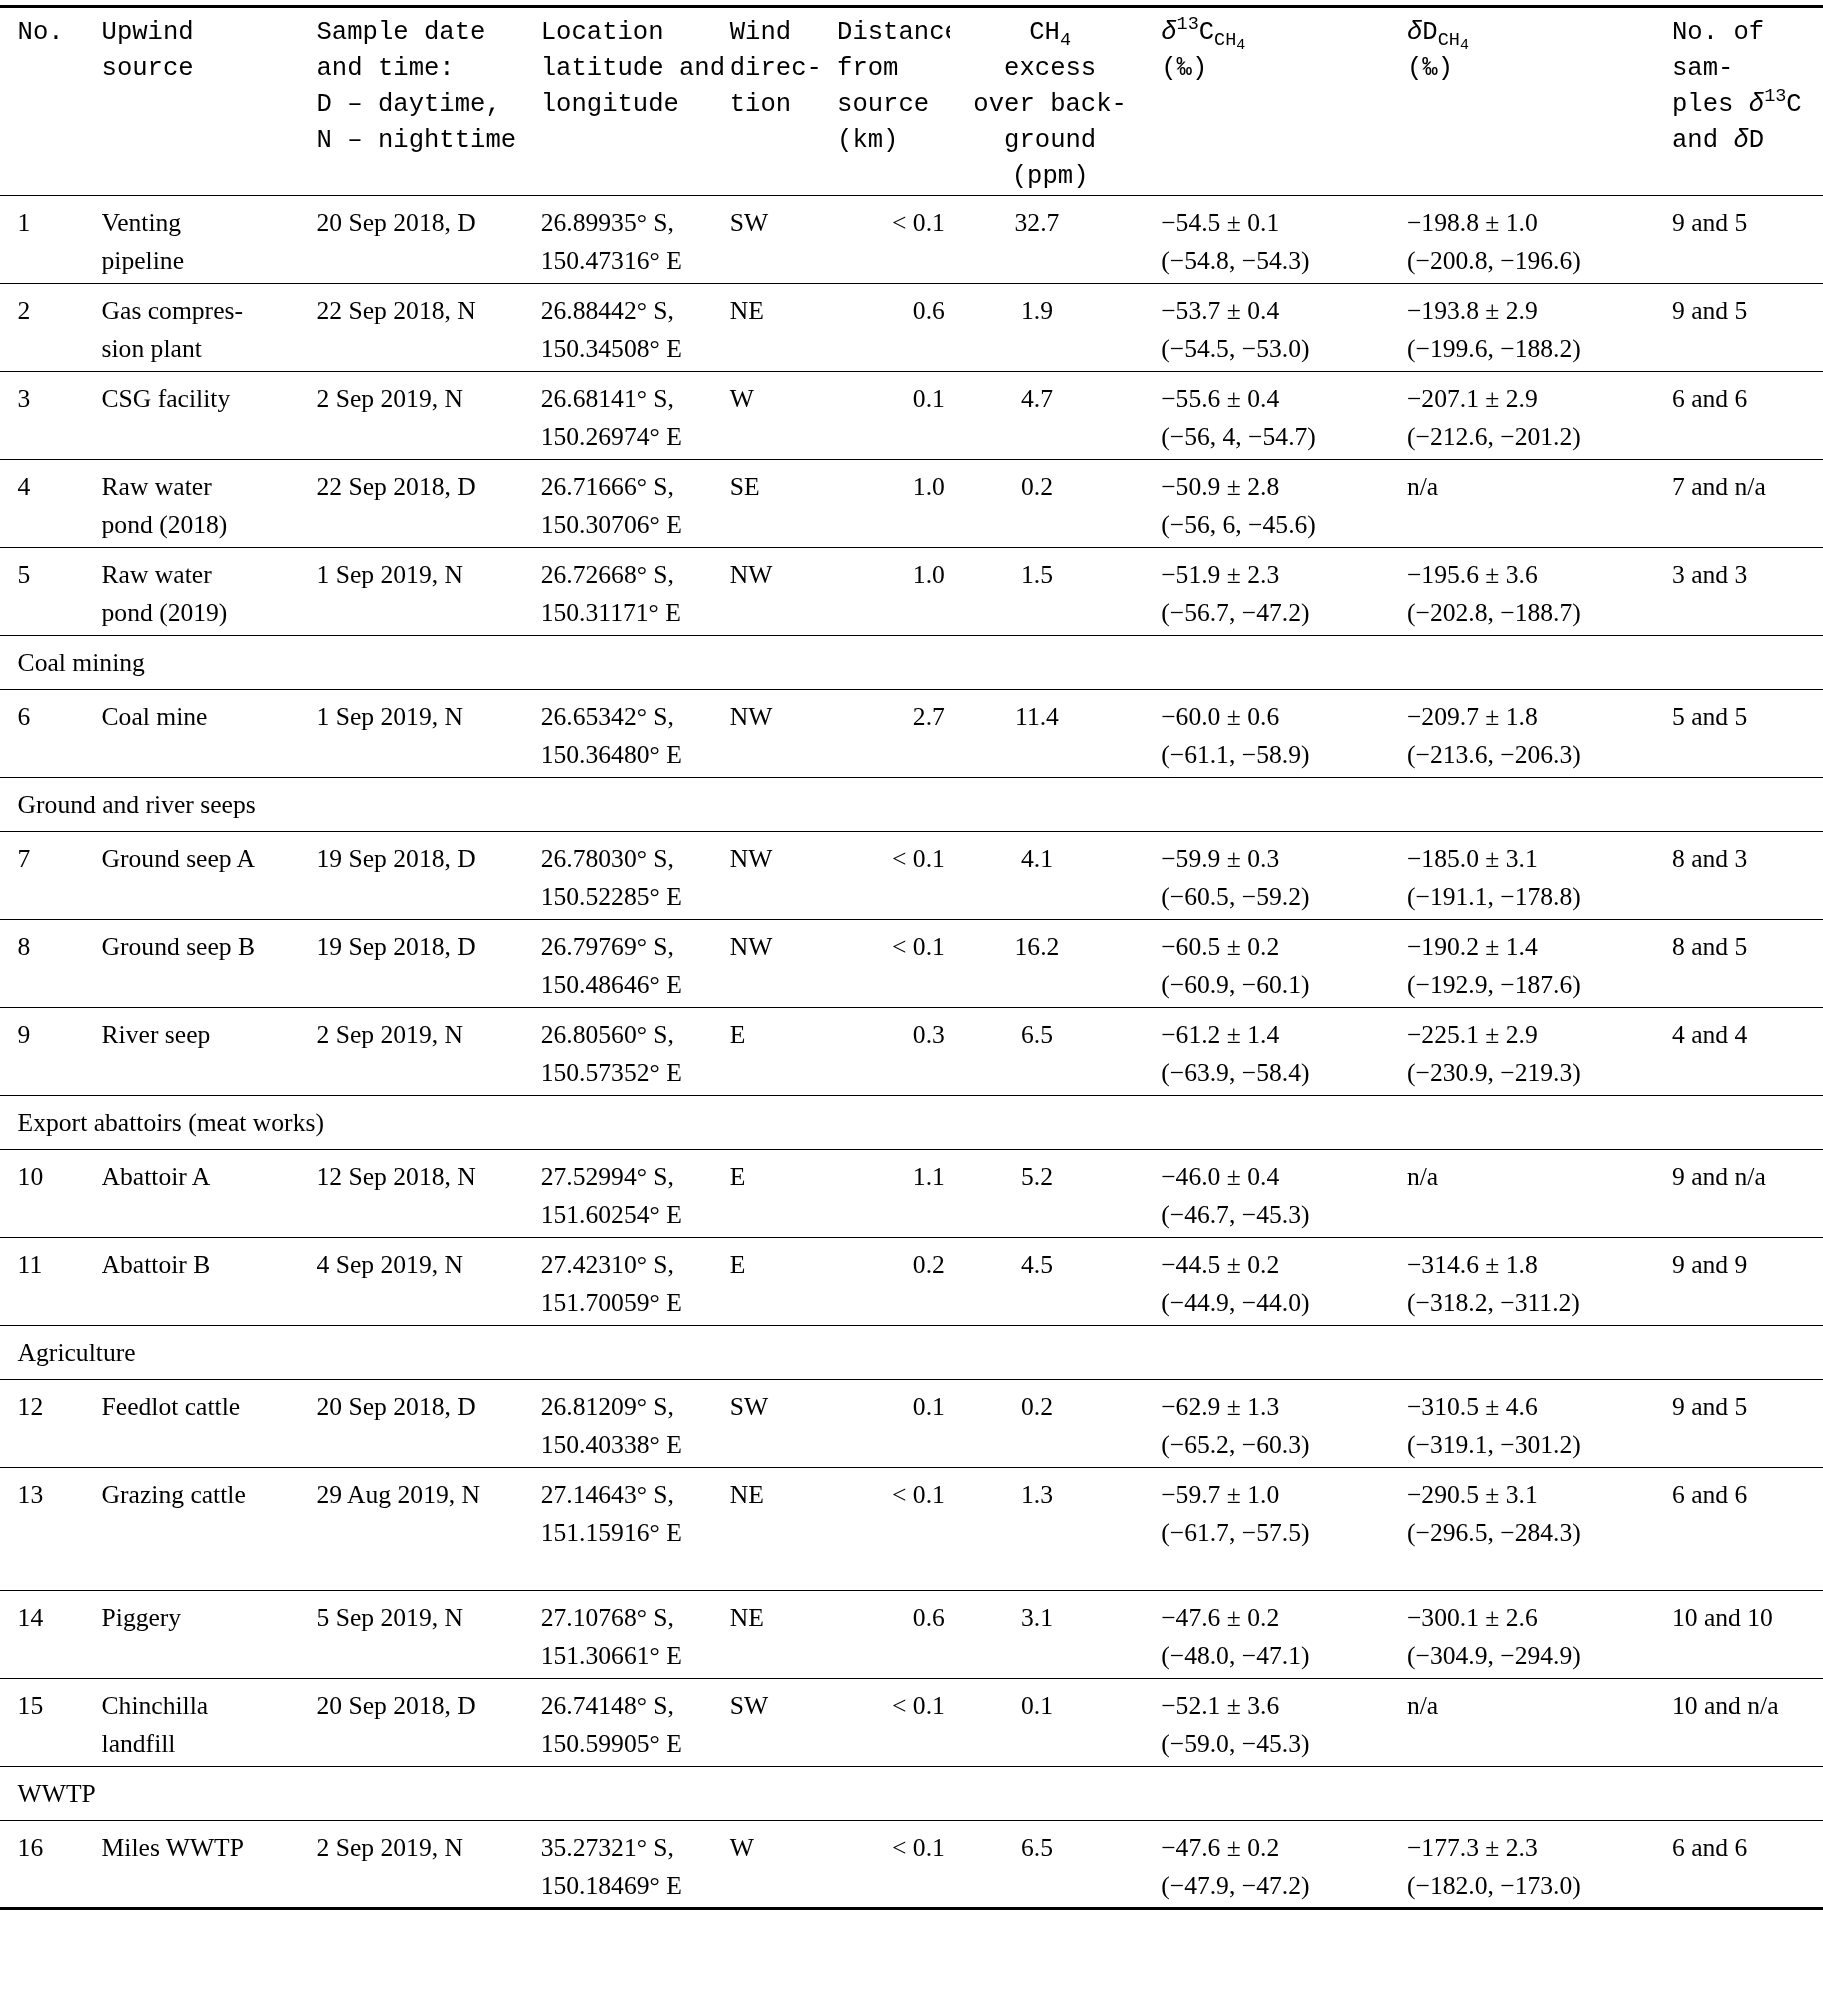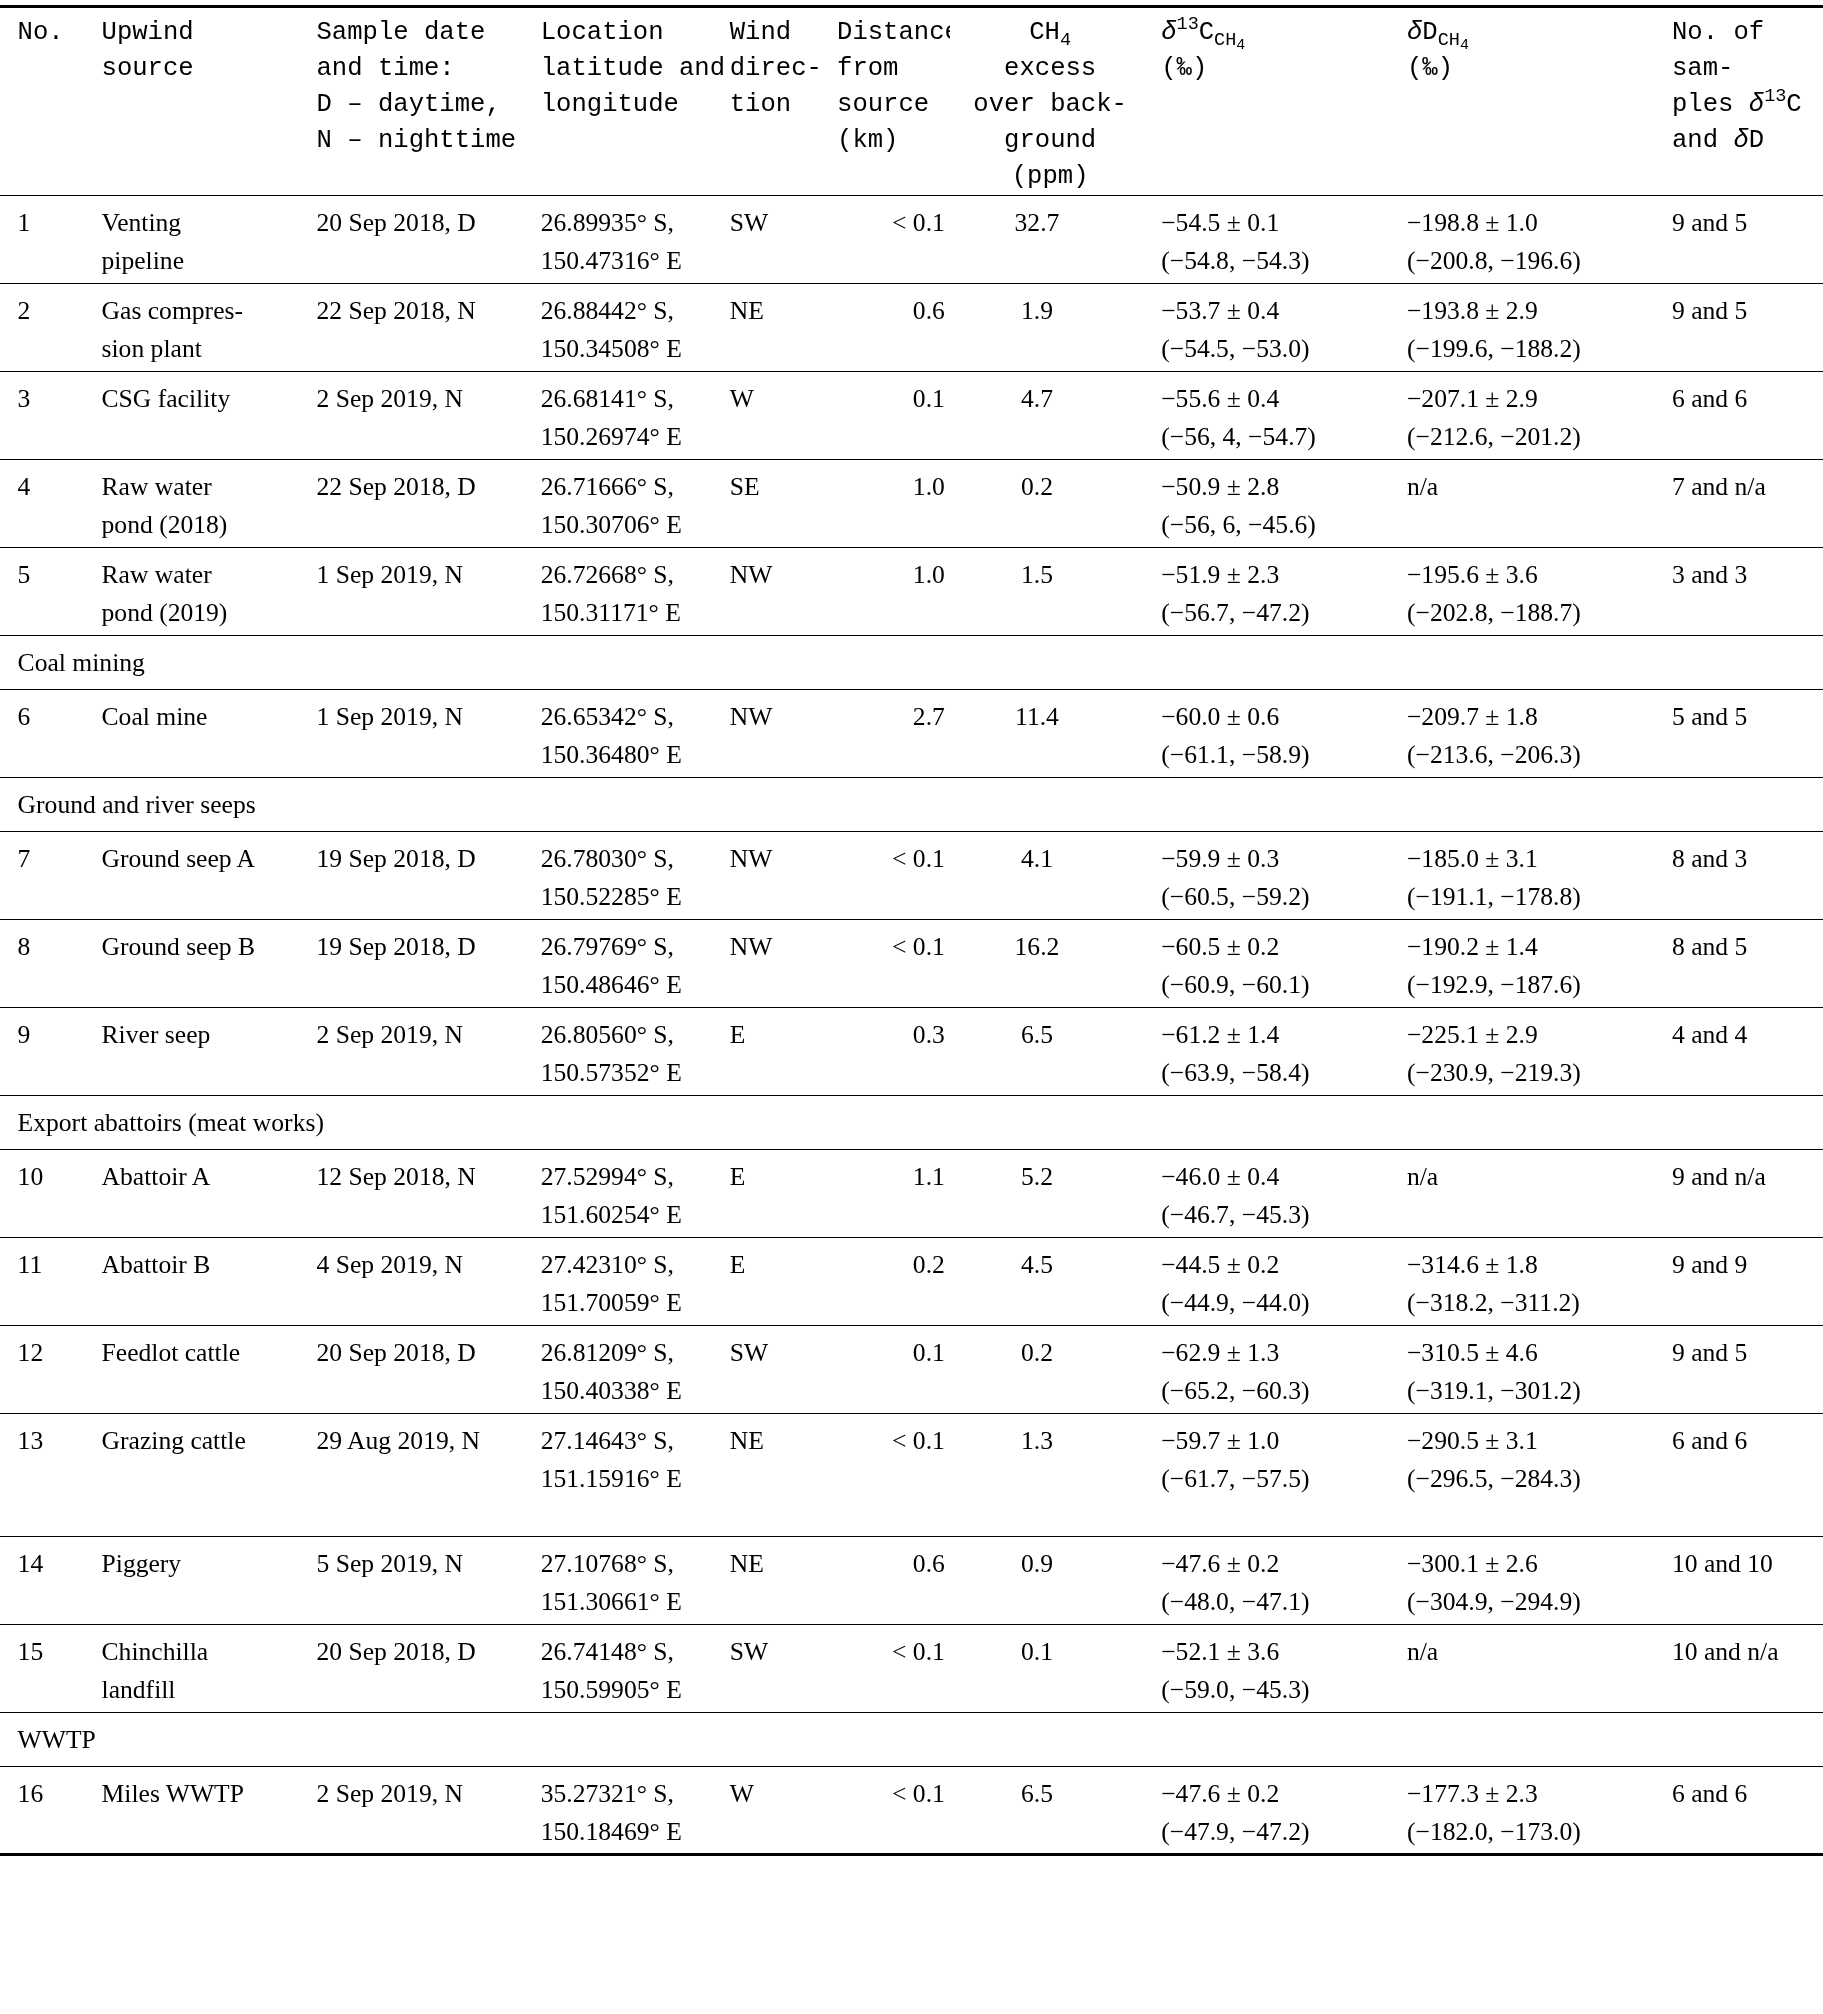--- a/index.html
+++ b/index.html
@@ -446,20 +446,23 @@
           <div class="line">−44.5 ± 0.2</div>
             <div class="line">(−44.9, −44.0)</div>
           </td>
           <td class="col-dd">
 
           <div class="line">−314.6 ± 1.8</div>
             <div class="line">(−318.2, −311.2)</div>
           </td>
           <td class="col-samples">9 and 9</td>
         </tr>
+        <tr class="section-row">
+          <td colspan="10">Agriculture</td>
+        </tr>
         <tr class="data-row">
           <td class="col-no">12</td>
           <td>
 
           <div class="line">Feedlot cattle</div>
           </td>
           <td class="col-date">20 Sep 2018, D</td>
           <td class="col-loc">
 
           <div class="line">26.81209° S,</div>
@@ -514,21 +517,21 @@
           <div class="line">Piggery</div>
           </td>
           <td class="col-date">5 Sep 2019, N</td>
           <td class="col-loc">
 
           <div class="line">27.10768° S,</div>
             <div class="line">151.30661° E</div>
           </td>
           <td class="col-wind">NE</td>
           <td class="col-dist">0.6</td>
-          <td class="col-ch4">0.9</td>
+          <td class="col-ch4">3.1</td>
           <td class="col-d13c">
 
           <div class="line">−47.6 ± 0.2</div>
             <div class="line">(−48.0, −47.1)</div>
           </td>
           <td class="col-dd">
 
           <div class="line">−300.1 ± 2.6</div>
             <div class="line">(−304.9, −294.9)</div>
           </td>

